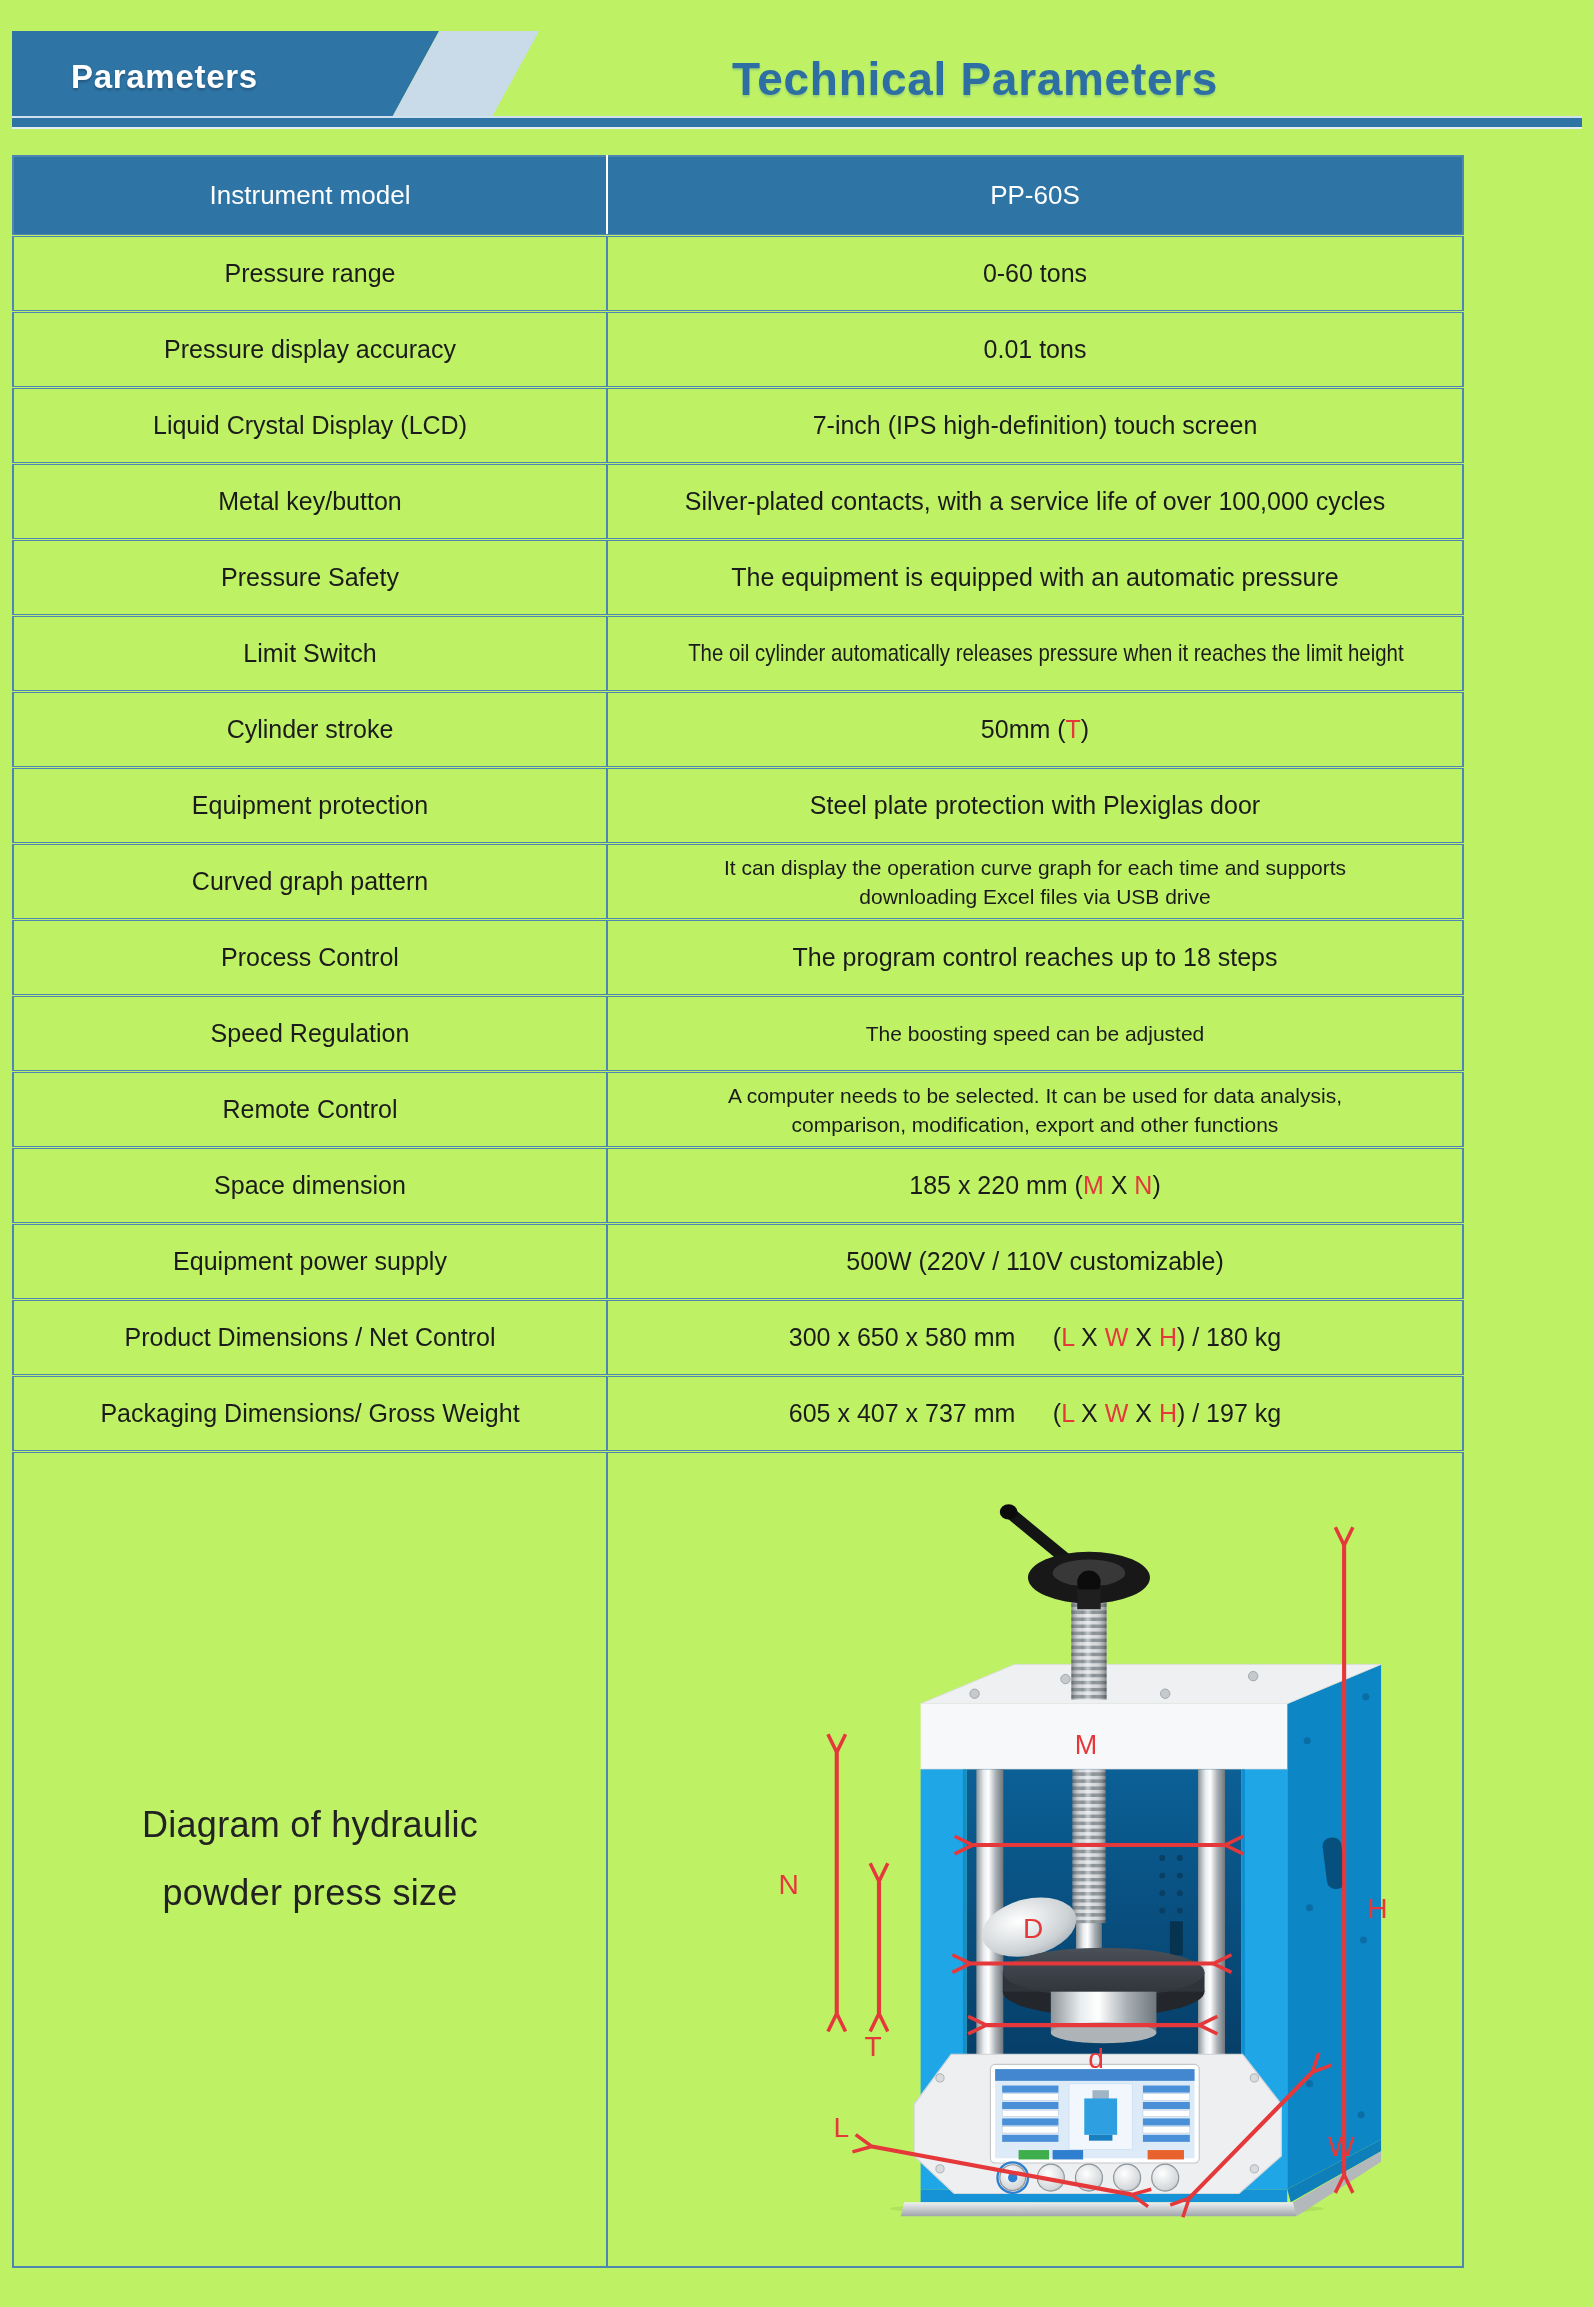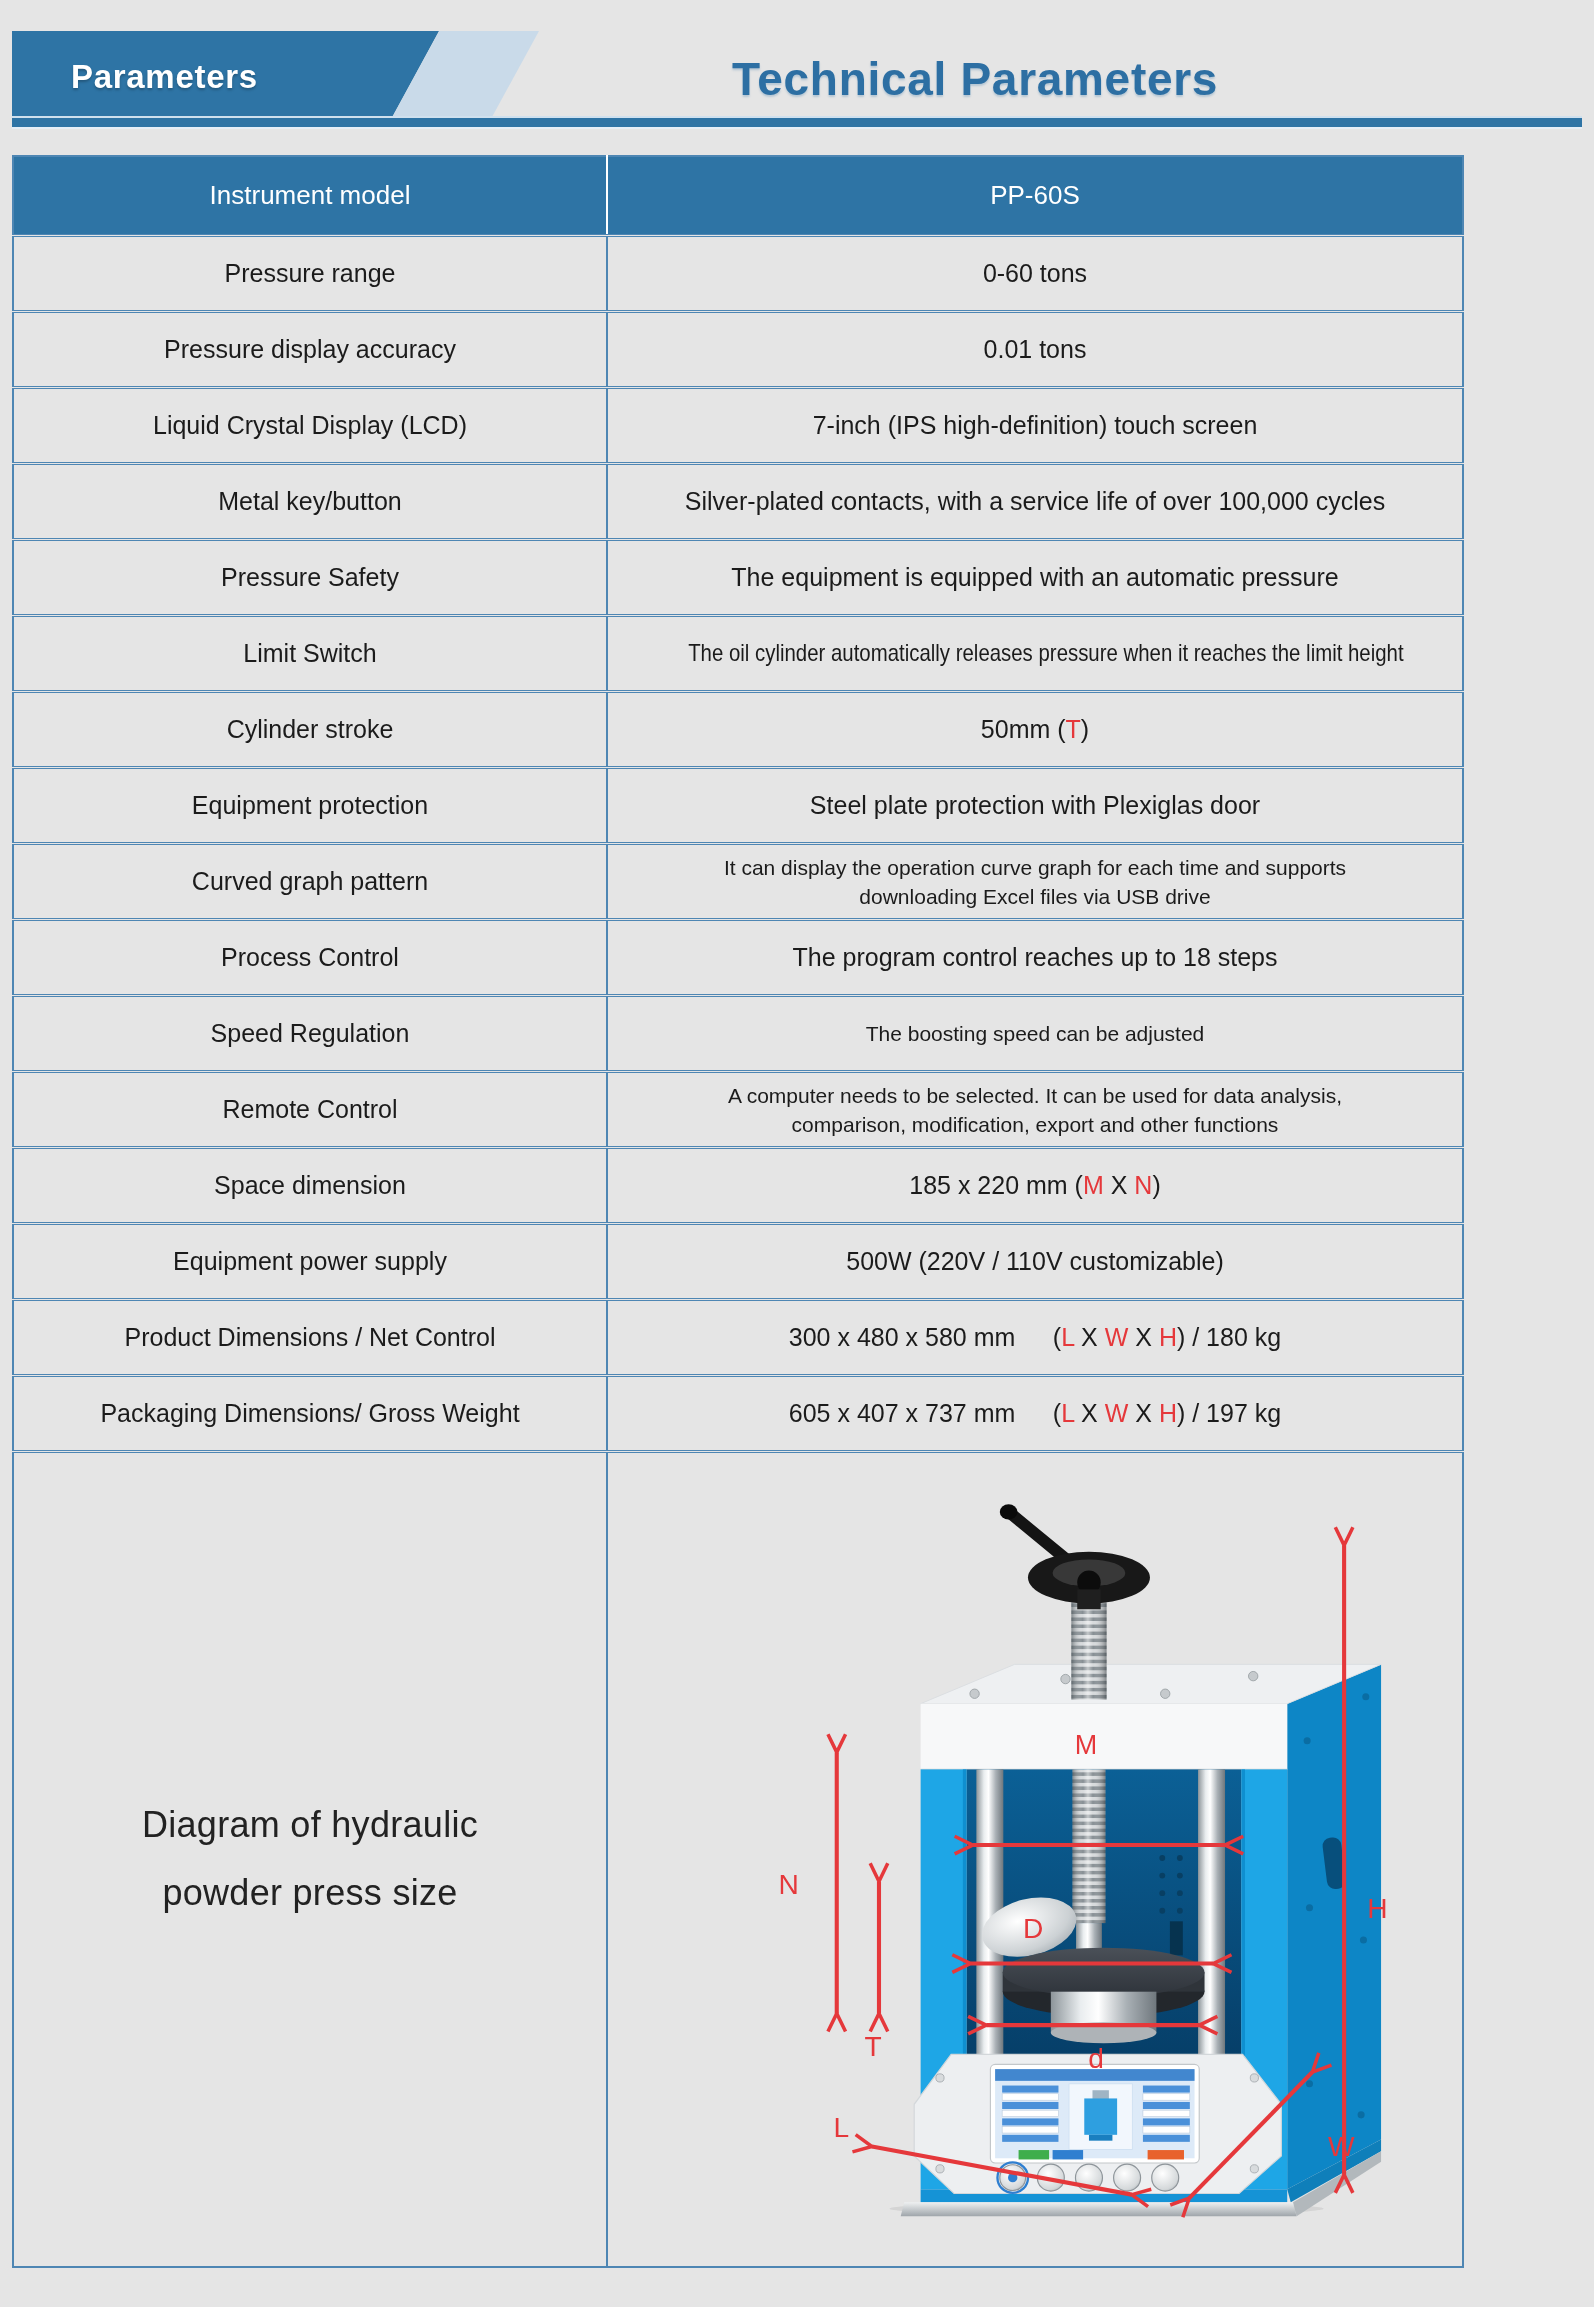--- a/index.html
+++ b/index.html
@@ -1,17 +1,17 @@
 <!DOCTYPE html>
 <html style="font-size:10.7px"><head>
 <meta charset="utf-8">
 <style>
   html,body { margin:0; padding:0; background:#ffffff; }
   body { font-family:"Liberation Sans", sans-serif; color:#1b1b1b; }
-  .page { position:relative; width:1594px; height:2307px; background:#e5e5e5; overflow:hidden; }
+  .page { position:relative; width:1594px; height:2307px; background:#bef264; overflow:hidden; }
 
   
   .banner-dark {
     position:absolute; left:12px; top:31px; width:427px; height:92px;
     background:#2e74a5; clip-path:polygon(0 0,100% 0,88.3% 100%,0 100%);
   }
   .banner-dark .banner-text {
     display:block; line-height:92px; padding-left:59px;
     font-size:33px; font-weight:bold; color:#ffffff; letter-spacing:0.7px;
     text-shadow:0 2px 2.7px rgba(0,0,0,.25);
@@ -146,21 +146,21 @@
         <tr>
     <td class="param-cell">Space dimension</td>
     <td class="value-cell"><span class="value-inner"><span>185 x 220 mm (</span><span class="red">M</span><span> X </span><span class="red">N</span><span>)</span></span></td>
   </tr>
         <tr>
     <td class="param-cell">Equipment power supply</td>
     <td class="value-cell"><span class="value-inner"><span>500W (220V / 110V customizable)</span></span></td>
   </tr>
         <tr>
     <td class="param-cell">Product Dimensions / Net Control</td>
-    <td class="value-cell"><span class="value-inner"><span>300 x 480 x 580 mm   (</span><span class="red">L</span><span> X </span><span class="red">W</span><span> X </span><span class="red">H</span><span>) / 180 kg</span></span></td>
+    <td class="value-cell"><span class="value-inner"><span>300 x 650 x 580 mm   (</span><span class="red">L</span><span> X </span><span class="red">W</span><span> X </span><span class="red">H</span><span>) / 180 kg</span></span></td>
   </tr>
         <tr>
     <td class="param-cell">Packaging Dimensions/ Gross Weight</td>
     <td class="value-cell"><span class="value-inner"><span>605 x 407 x 737 mm   (</span><span class="red">L</span><span> X </span><span class="red">W</span><span> X </span><span class="red">H</span><span>) / 197 kg</span></span></td>
   </tr>
         <tr class="diagram-row">
         <td class="param-cell caption-cell">
           <div class="caption-line">Diagram of hydraulic</div>
           <div class="caption-line">powder press size</div>
         </td>

